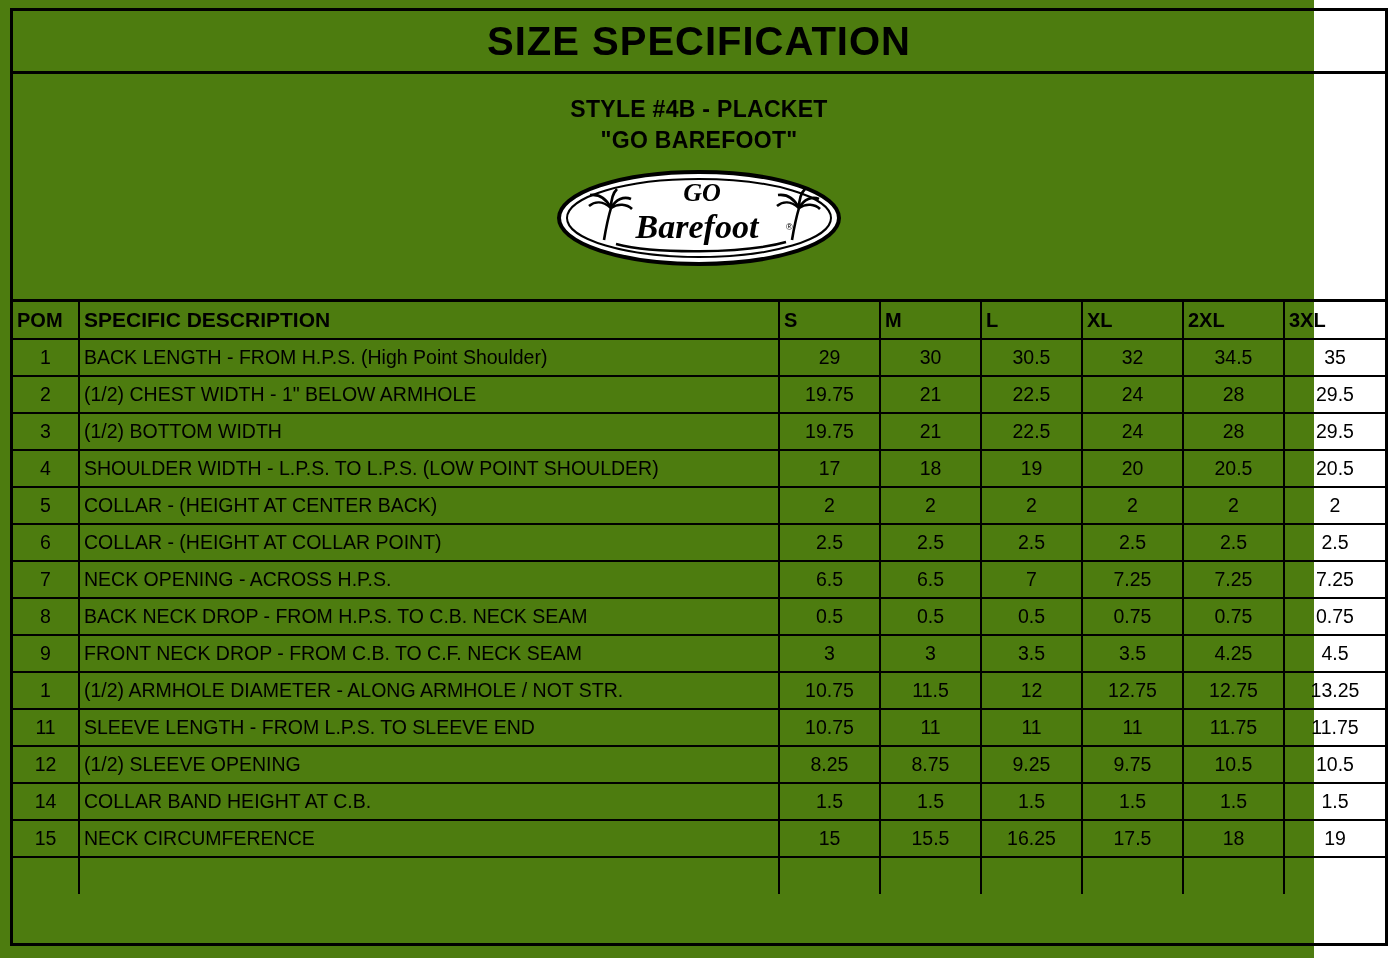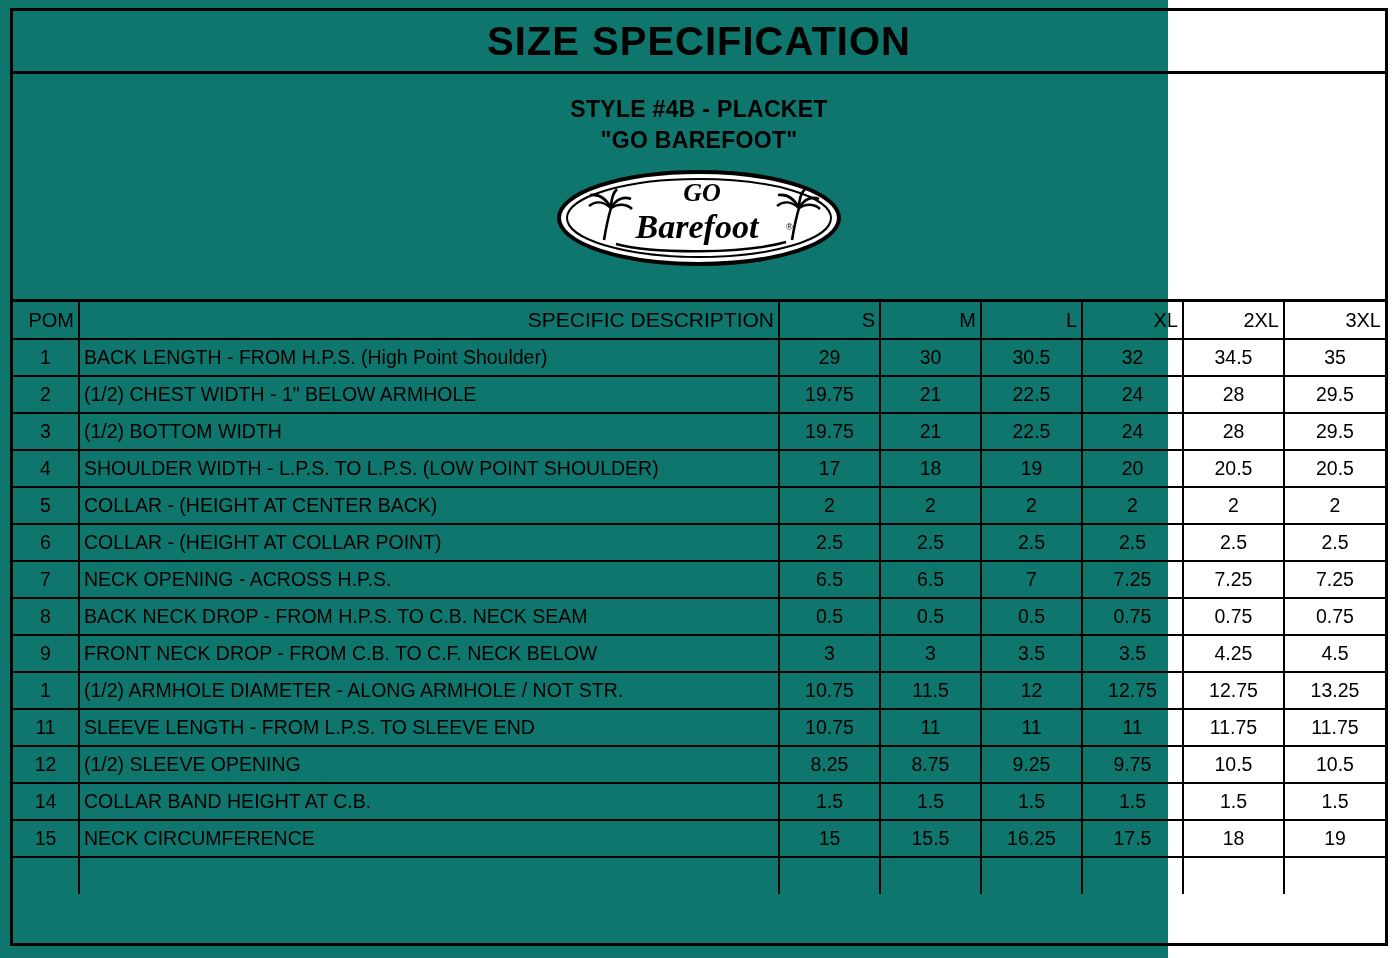--- a/index.html
+++ b/index.html
@@ -5,25 +5,25 @@
   html, body {
     margin: 0;
     padding: 0;
     background: #ffffff;
   }
   body {
     font-family: "Liberation Sans", sans-serif;
     color: #000000;
   }
   .page {
-    width: 1168px;
+    width: 1314px;
     height: 958px;
     box-sizing: border-box;
     position: relative;
-    background: #0f766e;
+    background: #4d7c0f;
     padding: 8px 10px 10px 10px;
   }
   .outer-frame {
     border: 3px solid #000;
     box-sizing: border-box;
     width: 1378px;
     height: 938px;
     display: flex;
     flex-direction: column;
   }
@@ -75,22 +75,22 @@
   table.spec col.c-size  { width: 101px; }
   table.spec th, table.spec td {
     border: 2px solid #000;
     font-size: 19.5px;
     height: 37px;
     padding: 0 4px;
     box-sizing: border-box;
     vertical-align: middle;
   }
   table.spec th {
-    font-weight: normal;
-    text-align: right;
+    font-weight: bold;
+    text-align: left;
     font-size: 20px;
   }
   table.spec th.desc-head { font-size: 21px; }
   td.pom { text-align: center; }
   td.desc { text-align: left; padding-left: 10px; }
   td.val { text-align: center; }
   tr.blank td { height: 37px; }
   
   table.spec tr:first-child th { border-top: none; }
   table.spec tr td:first-child,
@@ -244,21 +244,21 @@
             <td class="desc">BACK NECK DROP - FROM H.P.S. TO C.B. NECK SEAM</td>
             <td class="val">0.5</td>
             <td class="val">0.5</td>
             <td class="val">0.5</td>
             <td class="val">0.75</td>
             <td class="val">0.75</td>
             <td class="val">0.75</td>
           </tr>
           <tr>
             <td class="pom">9</td>
-            <td class="desc">FRONT NECK DROP - FROM C.B. TO C.F. NECK BELOW</td>
+            <td class="desc">FRONT NECK DROP - FROM C.B. TO C.F. NECK SEAM</td>
             <td class="val">3</td>
             <td class="val">3</td>
             <td class="val">3.5</td>
             <td class="val">3.5</td>
             <td class="val">4.25</td>
             <td class="val">4.5</td>
           </tr>
           <tr>
             <td class="pom">1</td>
             <td class="desc">(1/2) ARMHOLE DIAMETER - ALONG ARMHOLE / NOT STR.</td>

